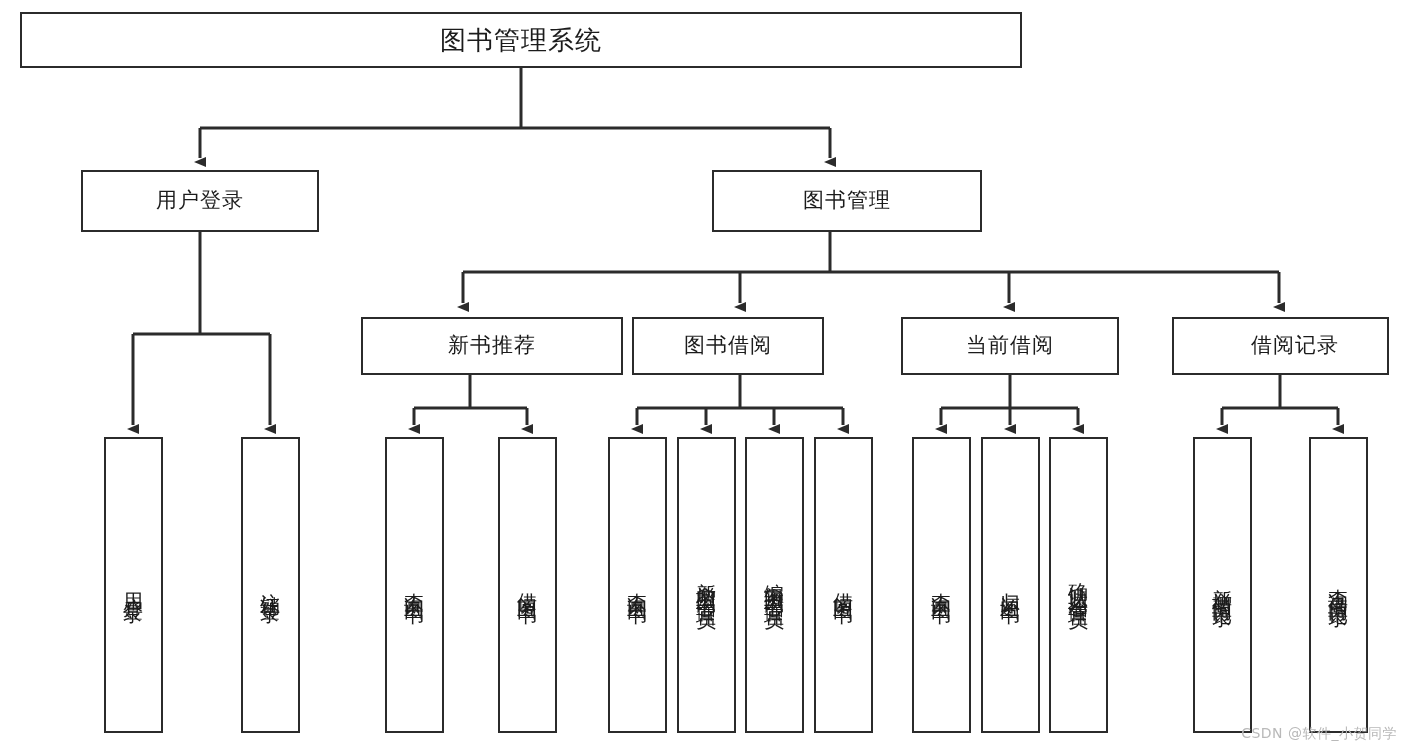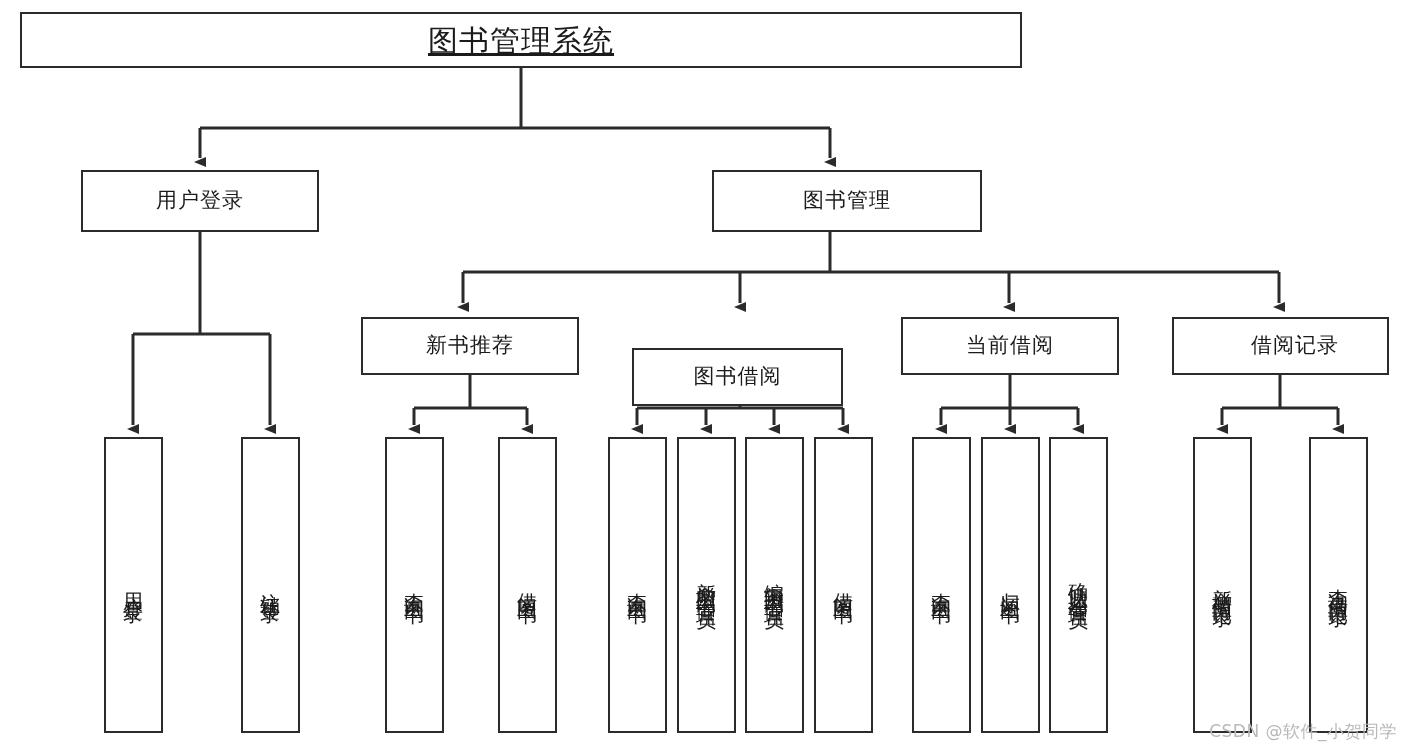--- a/index.html
+++ b/index.html
@@ -36,22 +36,21 @@
     justify-content: center;
     color: #1b1b1b;
   }
   .node-h {
     font-size: 21px;
     letter-spacing: 1px;
     line-height: 1.1;
     white-space: nowrap;
   }
   .node-root {
-    font-size: 30px;
-    text-decoration: underline;
+    font-size: 26px;
   }
   .node-v {
     writing-mode: vertical-rl;
     text-orientation: upright;
     -webkit-writing-mode: vertical-rl;
     align-items: center;
     justify-content: center;
     font-size: 20px;
     letter-spacing: 4px;
     line-height: 1.0;
@@ -62,21 +61,21 @@
     writing-mode: vertical-rl;
     text-orientation: upright;
     -webkit-writing-mode: vertical-rl;
     display: block;
     max-height: 100%;
   }
   .watermark {
     position: absolute;
     right: 8px;
     bottom: 4px;
-    font-size: 17px;
+    font-size: 14px;
     color: #b9b9b9;
     letter-spacing: 0.5px;
     white-space: nowrap;
     user-select: none;
   }
 </style>
 </head>
 <body>
 
 <div id="canvas">
@@ -137,25 +136,25 @@
   </div>
 
   <div class="node node-h" style="left:81px; top:170px; width:238px; height:62px;">
     <span>用户登录</span>
   </div>
 
   <div class="node node-h" style="left:712px; top:170px; width:270px; height:62px;">
     <span>图书管理</span>
   </div>
 
-  <div class="node node-h" style="left:361px; top:317px; width:218px; height:58px;text-align:center;">
+  <div class="node node-h" style="left:361px; top:317px; width:262px; height:58px;text-align:center;">
     <span>新书推荐</span>
   </div>
 
-  <div class="node node-h" style="left:632px; top:317px; width:211px; height:58px;margin-top:31px;">
+  <div class="node node-h" style="left:632px; top:317px; width:192px; height:58px;">
     <span>图书借阅</span>
   </div>
 
   <div class="node node-h" style="left:901px; top:317px; width:218px; height:58px;align-items:center;">
     <span>当前借阅</span>
   </div>
 
   <div class="node node-h" style="left:1172px; top:317px; width:217px; height:58px;padding-left:29px;">
     <span>借阅记录</span>
   </div>

